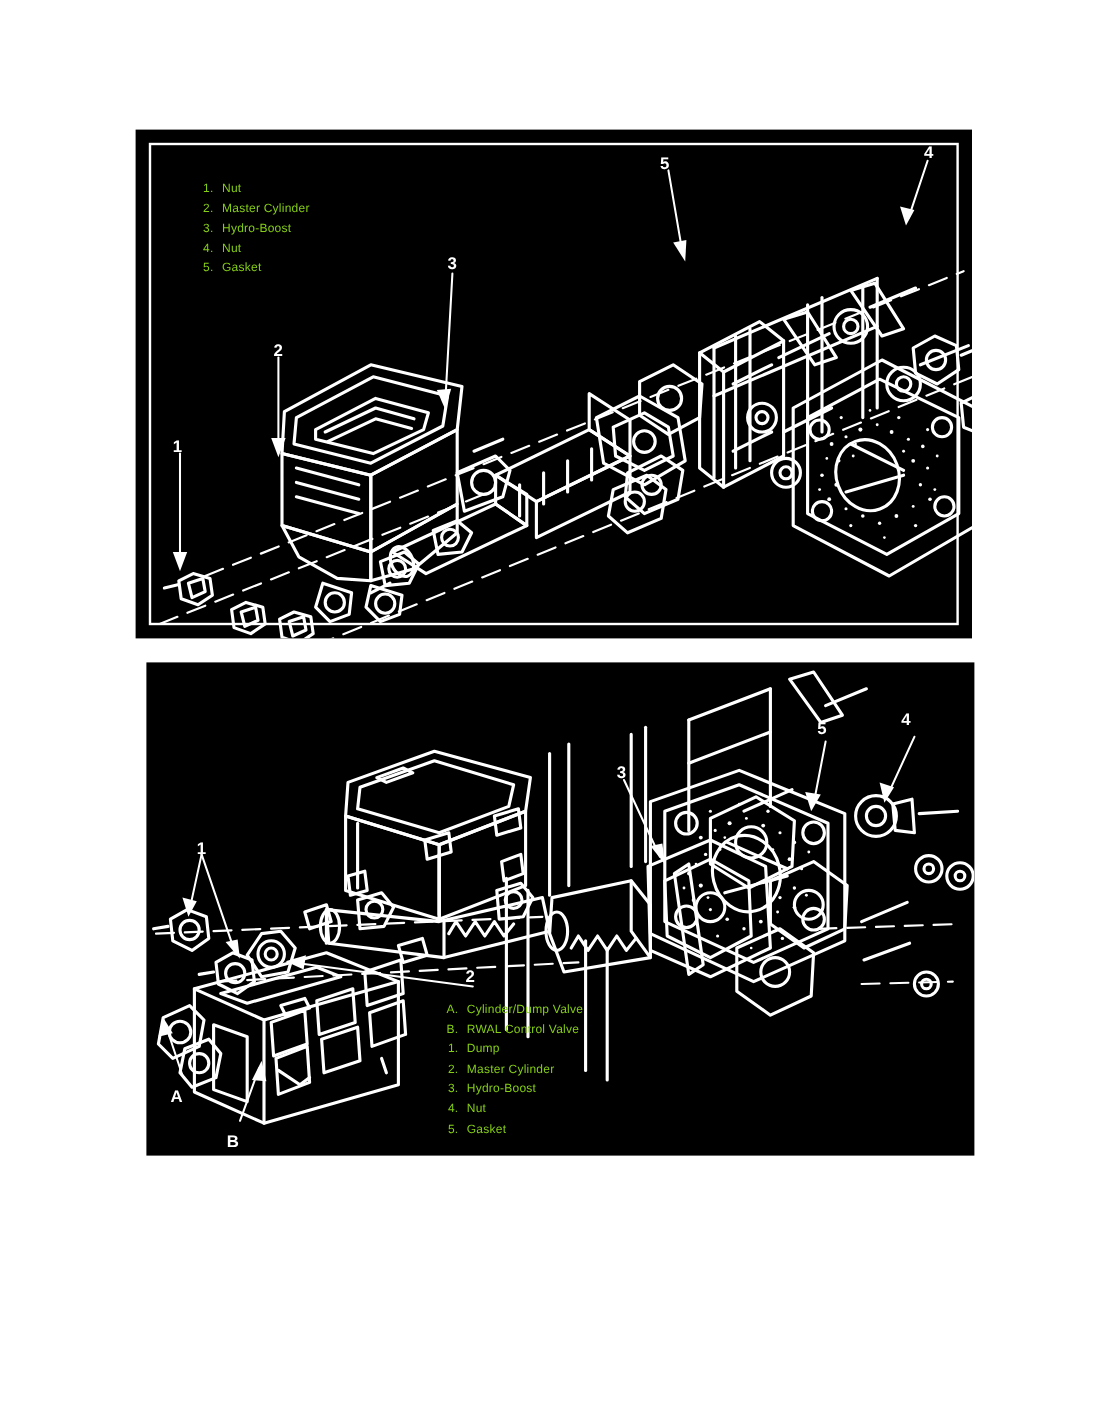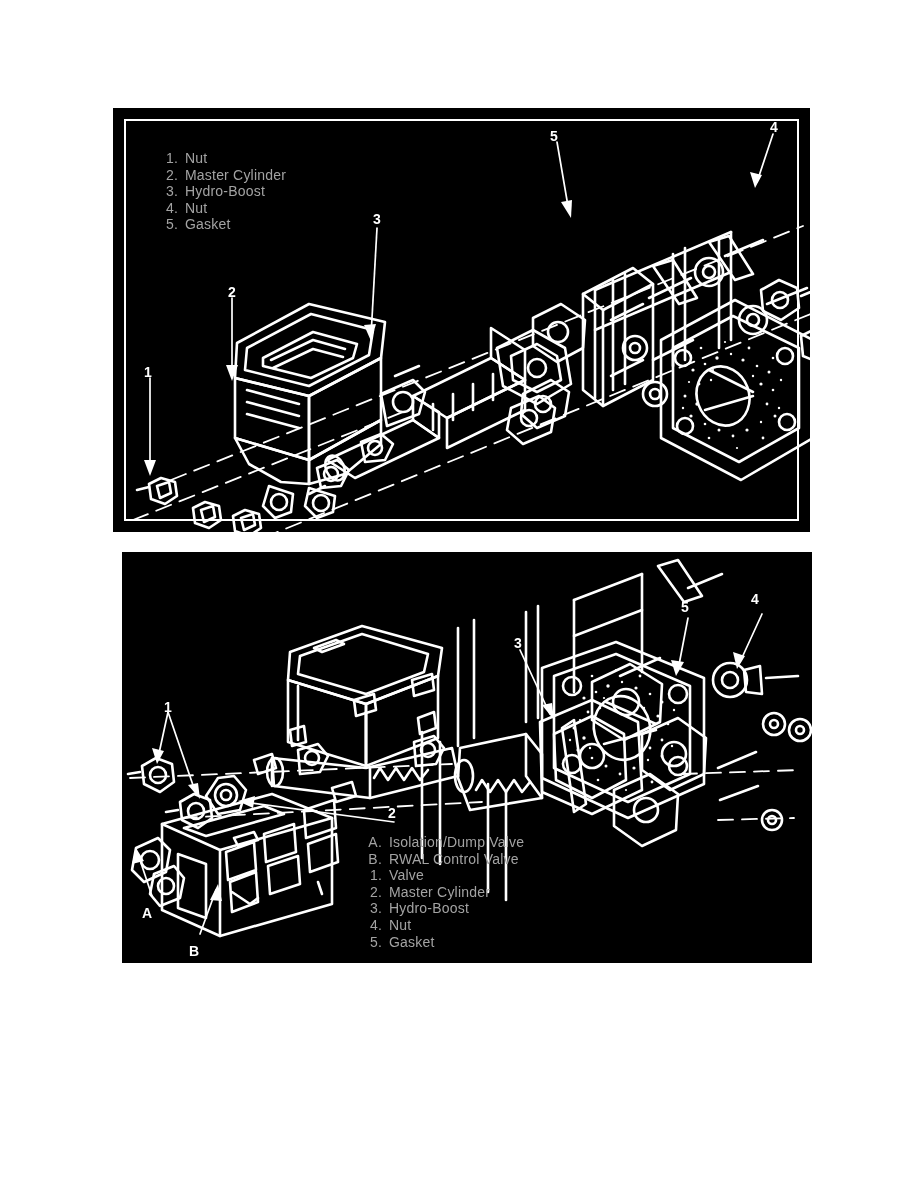--- a/index.html
+++ b/index.html
@@ -53,22 +53,22 @@
     position: absolute;
     left: 0;
     top: 0;
     width: 100%;
     height: 100%;
   }
 
   
   .legend {
     position: absolute;
-    color: #a3a3a3;
-    font-size: 14px;
+    color: #84cc16;
+    font-size: 10px;
     line-height: 16.6px;
     white-space: nowrap;
     letter-spacing: 0.2px;
   }
   #legend-top {
     left: 45px;
     top: 42px;
   }
   #legend-bottom {
     left: 240px;
@@ -542,27 +542,27 @@
           <path d="M10 312 L14 296 L22 309 Z" fill="#ffffff" stroke="none"></path>
 
           <path d="M78 382 L94 338"></path>
           <path d="M88 348 L96 332 L100 349 Z" fill="#ffffff" stroke="none"></path>
         </g>
       </g>
     </svg>
 
     <div class="legend" id="legend-bottom">
       <span class="legend-row">
-        <span class="legend-key">A.</span><span class="legend-label">Isolation/Dump Valve</span>
+        <span class="legend-key">A.</span><span class="legend-label">Cylinder/Dump Valve</span>
       </span>
       <span class="legend-row">
         <span class="legend-key">B.</span><span class="legend-label">RWAL Control Valve</span>
       </span>
       <span class="legend-row">
-        <span class="legend-key">1.</span><span class="legend-label">Valve</span>
+        <span class="legend-key">1.</span><span class="legend-label">Dump</span>
       </span>
       <span class="legend-row">
         <span class="legend-key">2.</span><span class="legend-label">Master Cylinder</span>
       </span>
       <span class="legend-row">
         <span class="legend-key">3.</span><span class="legend-label">Hydro-Boost</span>
       </span>
       <span class="legend-row">
         <span class="legend-key">4.</span><span class="legend-label">Nut</span>
       </span>

